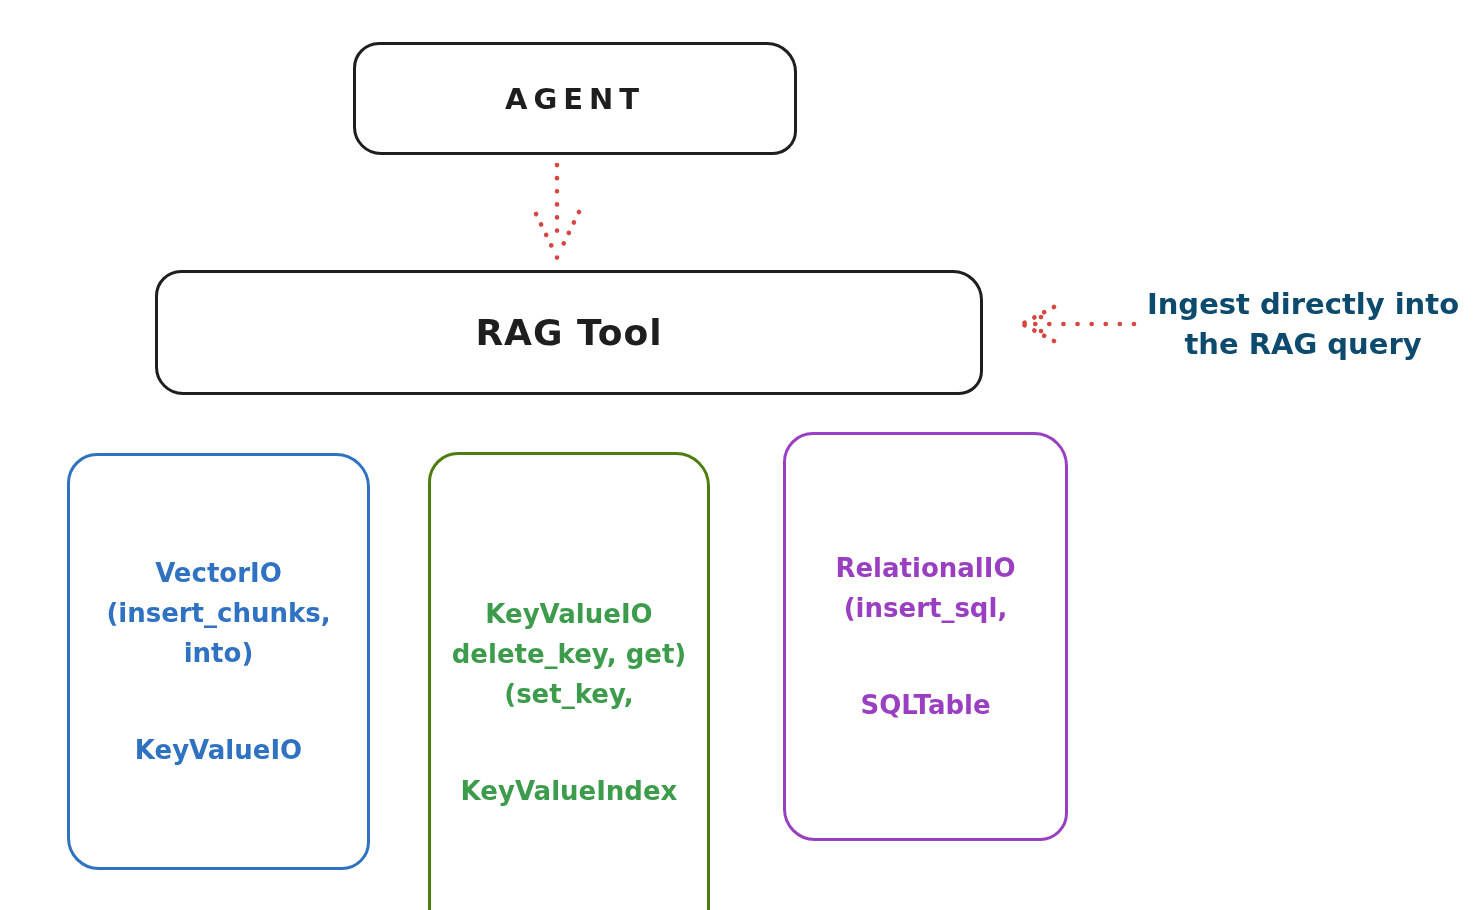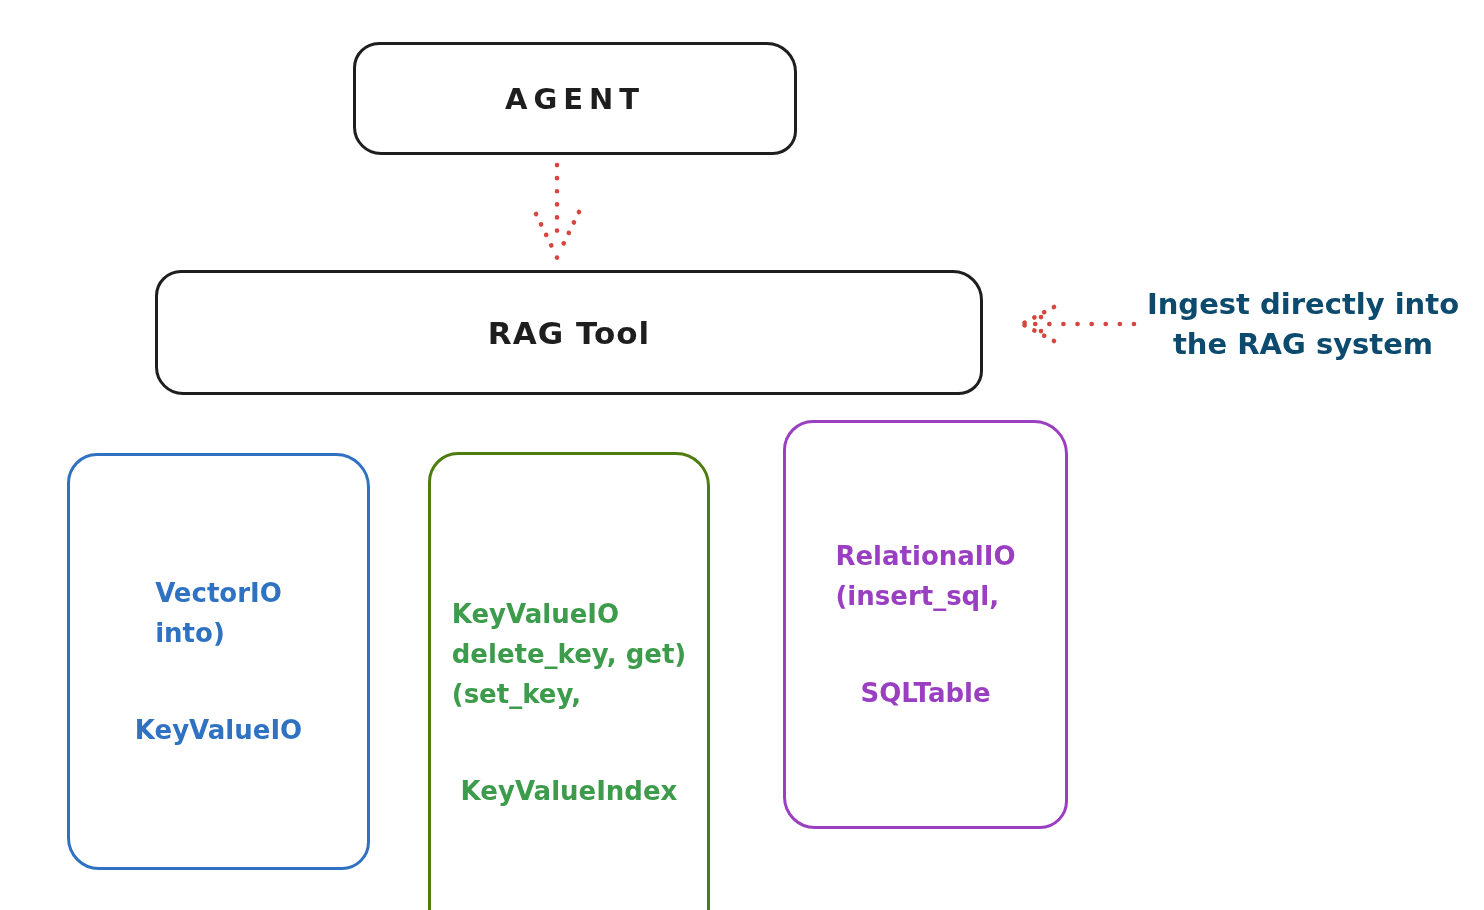--- a/index.html
+++ b/index.html
@@ -15,53 +15,53 @@
     overflow: hidden;
     font-family: "DejaVu Sans", sans-serif;
   }
   .node {
     position: absolute;
     box-sizing: border-box;
     background: #ffffff;
     display: flex;
     align-items: center;
     justify-content: center;
-    text-align: left;
+    text-align: center;
   }
   .ink-node {
     border: 3.5px solid #1e1e1e;
     color: #1e1e1e;
     border-radius: 26px 30px 24px 28px;
   }
   .agent-node {
     left: 353px; top: 42px; width: 444px; height: 113px;
     font-size: 29px; font-weight: bold; letter-spacing: 6px;
   }
   .rag-node {
     left: 155px; top: 270px; width: 828px; height: 125px;
-    font-size: 31px; font-weight: 600; letter-spacing: 1px;
+    font-size: 36px; font-weight: 600; letter-spacing: 1px;
   }
   .provider-node {
     border-radius: 30px 34px 28px 32px;
     flex-direction: column;
     font-weight: bold;
     font-size: 26px;
     line-height: 40px;
     padding: 10px;
   }
   .provider-vector {
     left: 67px; top: 453px; width: 303px; height: 417px;
     border: 3px solid #2f72c2; color: #2f72c2;
   }
   .provider-keyvalue {
     left: 428px; top: 452px; width: 282px; height: 501px;
     border: 3px solid #4d7c0f; color: #3d9c4b;
   }
   .provider-relational {
-    left: 783px; top: 420px; width: 285px; height: 409px;
+    left: 783px; top: 432px; width: 285px; height: 409px;
     border: 3px solid #9a3fc1; color: #9a3fc1;
   }
   .index-label {
     margin-top: 57px;
   }
   .arrow-svg {
     position: absolute;
   }
   .annotation {
     position: absolute;
@@ -102,26 +102,27 @@
       <path d="M121 23 L15 23" stroke-dasharray="0.1 14"></path>
       <path d="M41 6 L11 22" stroke-dasharray="0.1 11"></path>
       <path d="M41 40 L11 24" stroke-dasharray="0.1 11"></path>
       <path d="M28 16 L28 16.4" stroke-dasharray="0.1 8"></path>
       <path d="M28 30 L28 30.4" stroke-dasharray="0.1 8"></path>
     </g>
   </svg>
 
   <div class="annotation">
     <span class="provider-line">Ingest directly into</span>
-    <span class="provider-line">the RAG system</span>
+    <span class="provider-line">the RAG query</span>
   </div>
 
   <div class="node provider-node provider-vector">
     <div>
       <span class="provider-line">VectorIO</span>
+      <span class="provider-line">(insert_chunks,</span>
       <span class="provider-line">into)</span>
     </div>
     <div class="index-label">KeyValueIO</div>
   </div>
 
   <div class="node provider-node provider-keyvalue">
     <div>
       <span class="provider-line">KeyValueIO</span>
       <span class="provider-line">delete_key, get)</span>
       <span class="provider-line">(set_key,</span>

